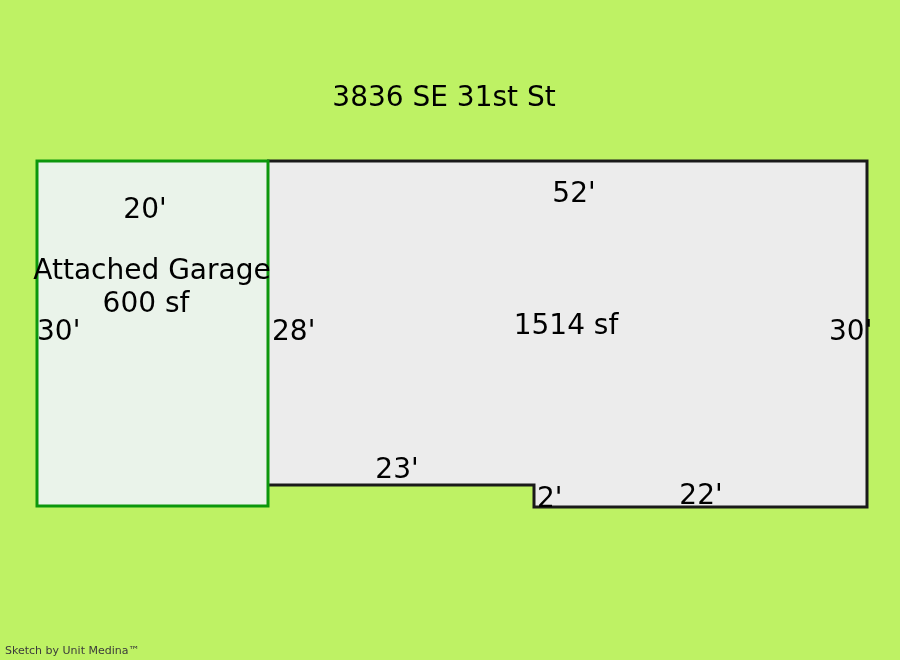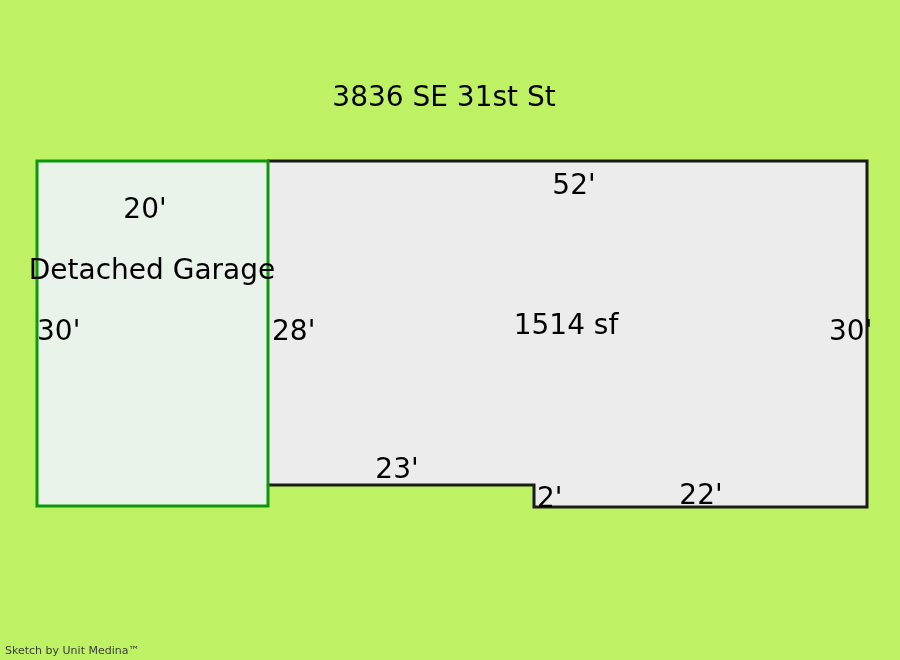--- a/index.html
+++ b/index.html
@@ -33,21 +33,21 @@
     position: absolute;
     left: 5px;
     top: 644px;
     font: 11px/1.2 "DejaVu Sans", sans-serif;
     color: #3b3b3b;
     white-space: nowrap;
   }
   
   .pos-title      { left: 444px; top: 83px;  }
   .pos-dim20      { left: 145px; top: 163px; margin-top: 32px; }
-  .pos-dim52      { left: 574px; top: 171px; }
+  .pos-dim52      { left: 574px; top: 179px; }
   .pos-gname      { left: 152px; top: 256px; }
   .pos-garea      { left: 146px; top: 289px; }
   .pos-dim30l     { left: 37px;  top: 317px; }
   .pos-dim28      { left: 272px; top: 317px; }
   .pos-sname      { left: 570px; top: 278px; }
   .pos-sarea      { left: 566px; top: 311px; }
   .pos-dim30r     { left: 829px; top: 317px; }
   .pos-dim23      { left: 397px; top: 455px; }
   .pos-dim2       { left: 537px; top: 484px; }
   .pos-dim29      { left: 701px; top: 481px; }
@@ -62,21 +62,22 @@
     <polygon points="267,161 867,161 867,507 534,507 534,485 267,485" fill="#ececec"></polygon>
 
     <path d="M 267 485 L 534 485 L 534 507 L 867 507 L 867 161 L 267 161" fill="none" stroke-width="3" stroke-linejoin="miter" stroke="#1a1a1a"></path>
 
     <rect x="37" y="161" width="231" height="345" stroke-width="3" fill="#eaf3ea" stroke="#0c970c"></rect>
   </svg>
 
   <div class="label c pos-title">3836 SE 31st St</div>
 
   <div class="label c pos-dim20">20'</div>
-  <div class="label c pos-gname">Detached Garage</div>
+  <div class="label c pos-gname">Attached Garage</div>
+  <div class="label c pos-garea">600 sf</div>
   <div class="label pos-dim30l">30'</div>
   <div class="label pos-dim28">28'</div>
 
   <div class="label c pos-dim52">52'</div>
   <div class="label c pos-sarea">1514 sf</div>
   <div class="label pos-dim30r">30'</div>
   <div class="label c pos-dim23">23'</div>
   <div class="label pos-dim2">2'</div>
   <div class="label c pos-dim29">22'</div>
 

